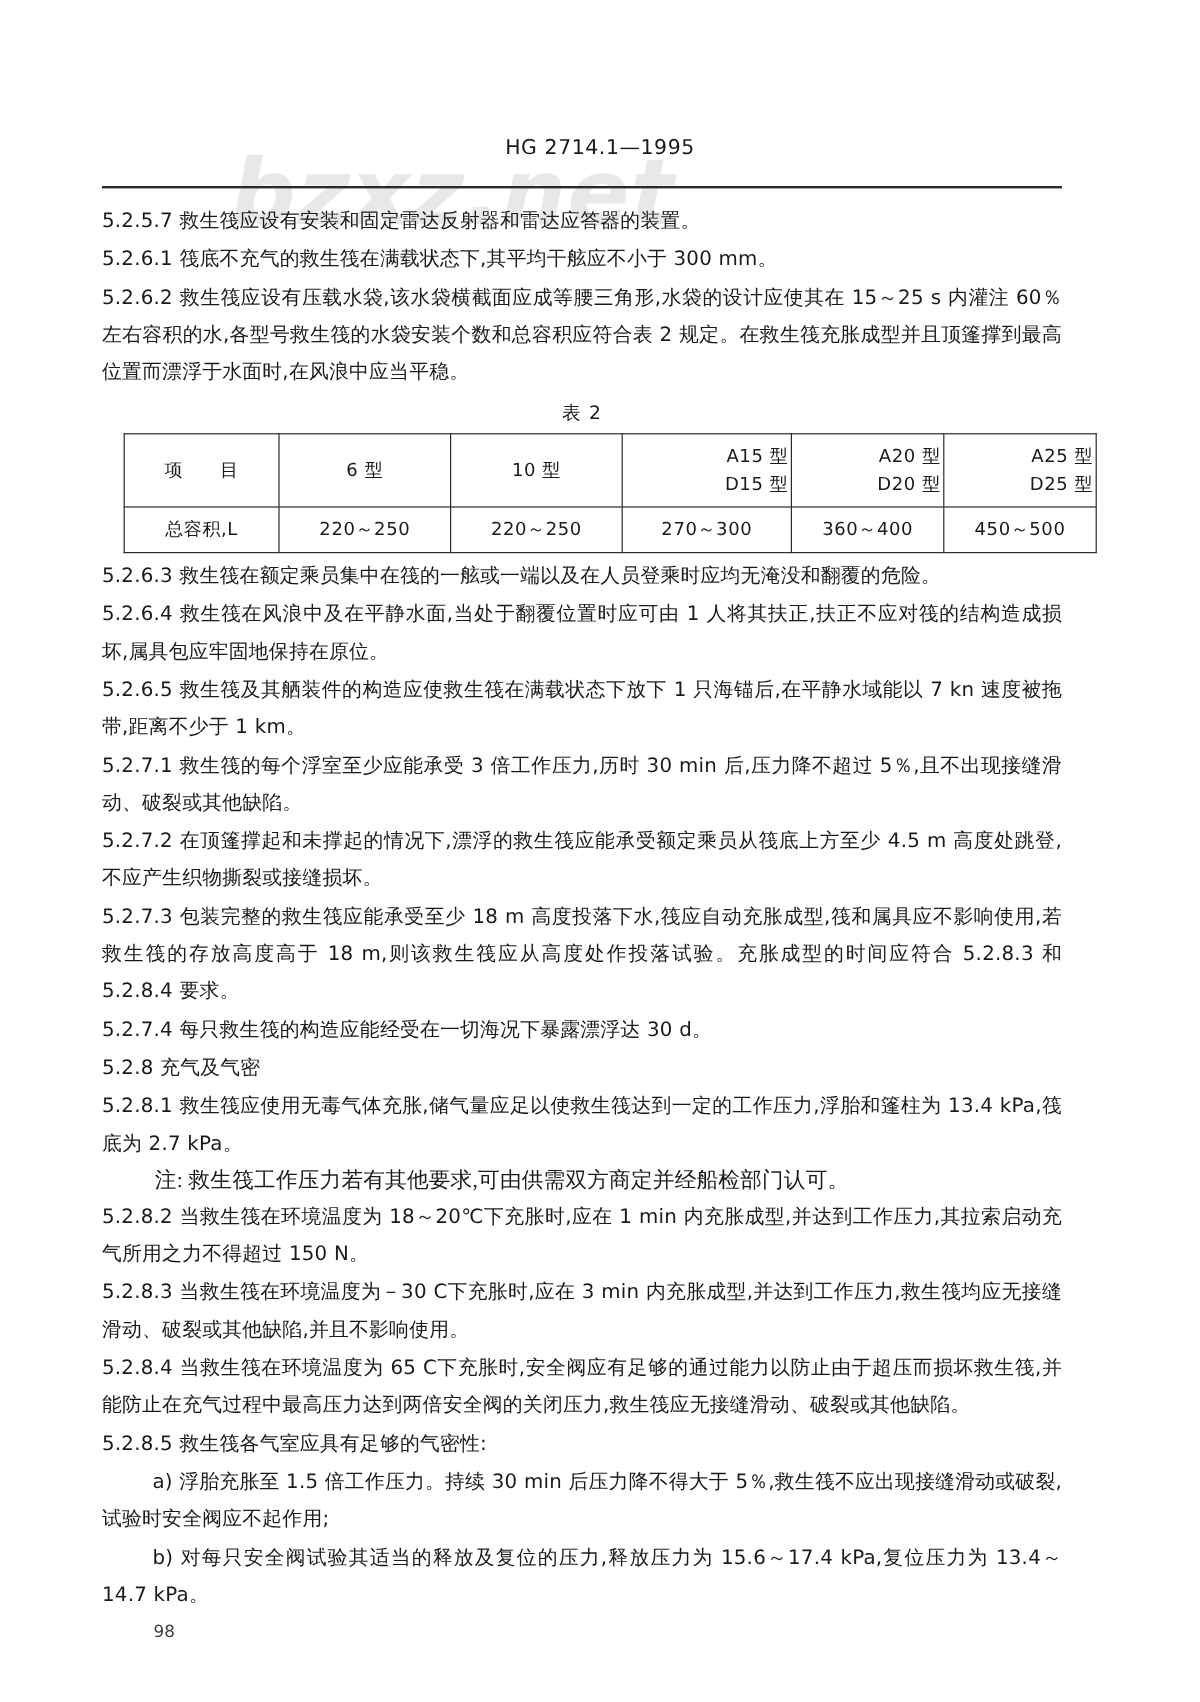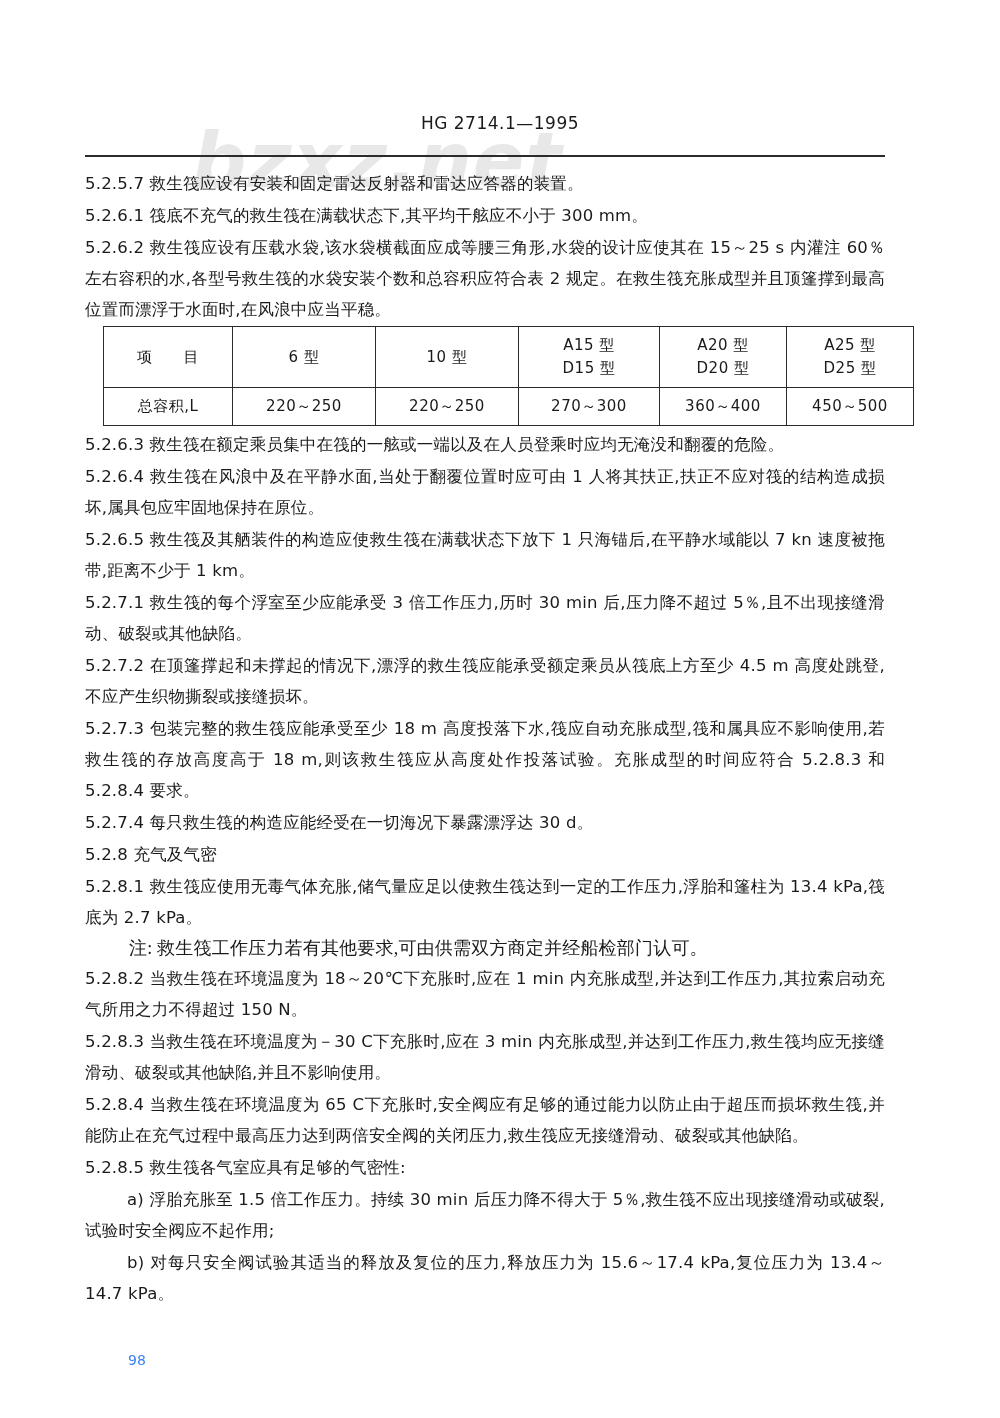--- a/index.html
+++ b/index.html
@@ -122,29 +122,29 @@
   }
   td.col-item {
     width: 124px;
     letter-spacing: 0;
   }
   td.c2 { width: 138px; }
   td.c3 { width: 138px; }
   td.c4 { width: 136px; }
   td.c5 { width: 122px; }
   td.c6 { width: 122px; }
-  .two-line span { display: block; }
+  .two-line span { display: block; text-align: right; }
 
   
   .page-number {
     position: absolute;
     left: 128px;
     top: 1352px;
     font-size: 14px;
-    color: #3b82f6;
+    color: #404040;
     z-index: 2;
   }
 </style>
 </head>
 <body>
 
 <div class="page">
 
   <div class="watermark">bzxz.net</div>
 
@@ -152,20 +152,21 @@
     <span>HG 2714.1—1995</span>
   </div>
   <div class="rule"></div>
 
   <div class="content">
 
     <p class="para">5.2.5.7    救生筏应设有安装和固定雷达反射器和雷达应答器的装置。</p>
     <p class="para">5.2.6.1    筏底不充气的救生筏在满载状态下,其平均干舷应不小于 300 mm。</p>
     <p class="para">5.2.6.2    救生筏应设有压载水袋,该水袋横截面应成等腰三角形,水袋的设计应使其在 15～25 s 内灌注 60％左右容积的水,各型号救生筏的水袋安装个数和总容积应符合表 2 规定。在救生筏充胀成型并且顶篷撑到最高位置而漂浮于水面时,在风浪中应当平稳。</p>
 
+    <div class="table-caption">表 2</div>
 
     <table class="data">
       <tbody>
         <tr class="head">
           <td class="col-item">
             <span>项　　目</span>
           </td>
           <td class="c2">
             <span>6 型</span>
           </td>

